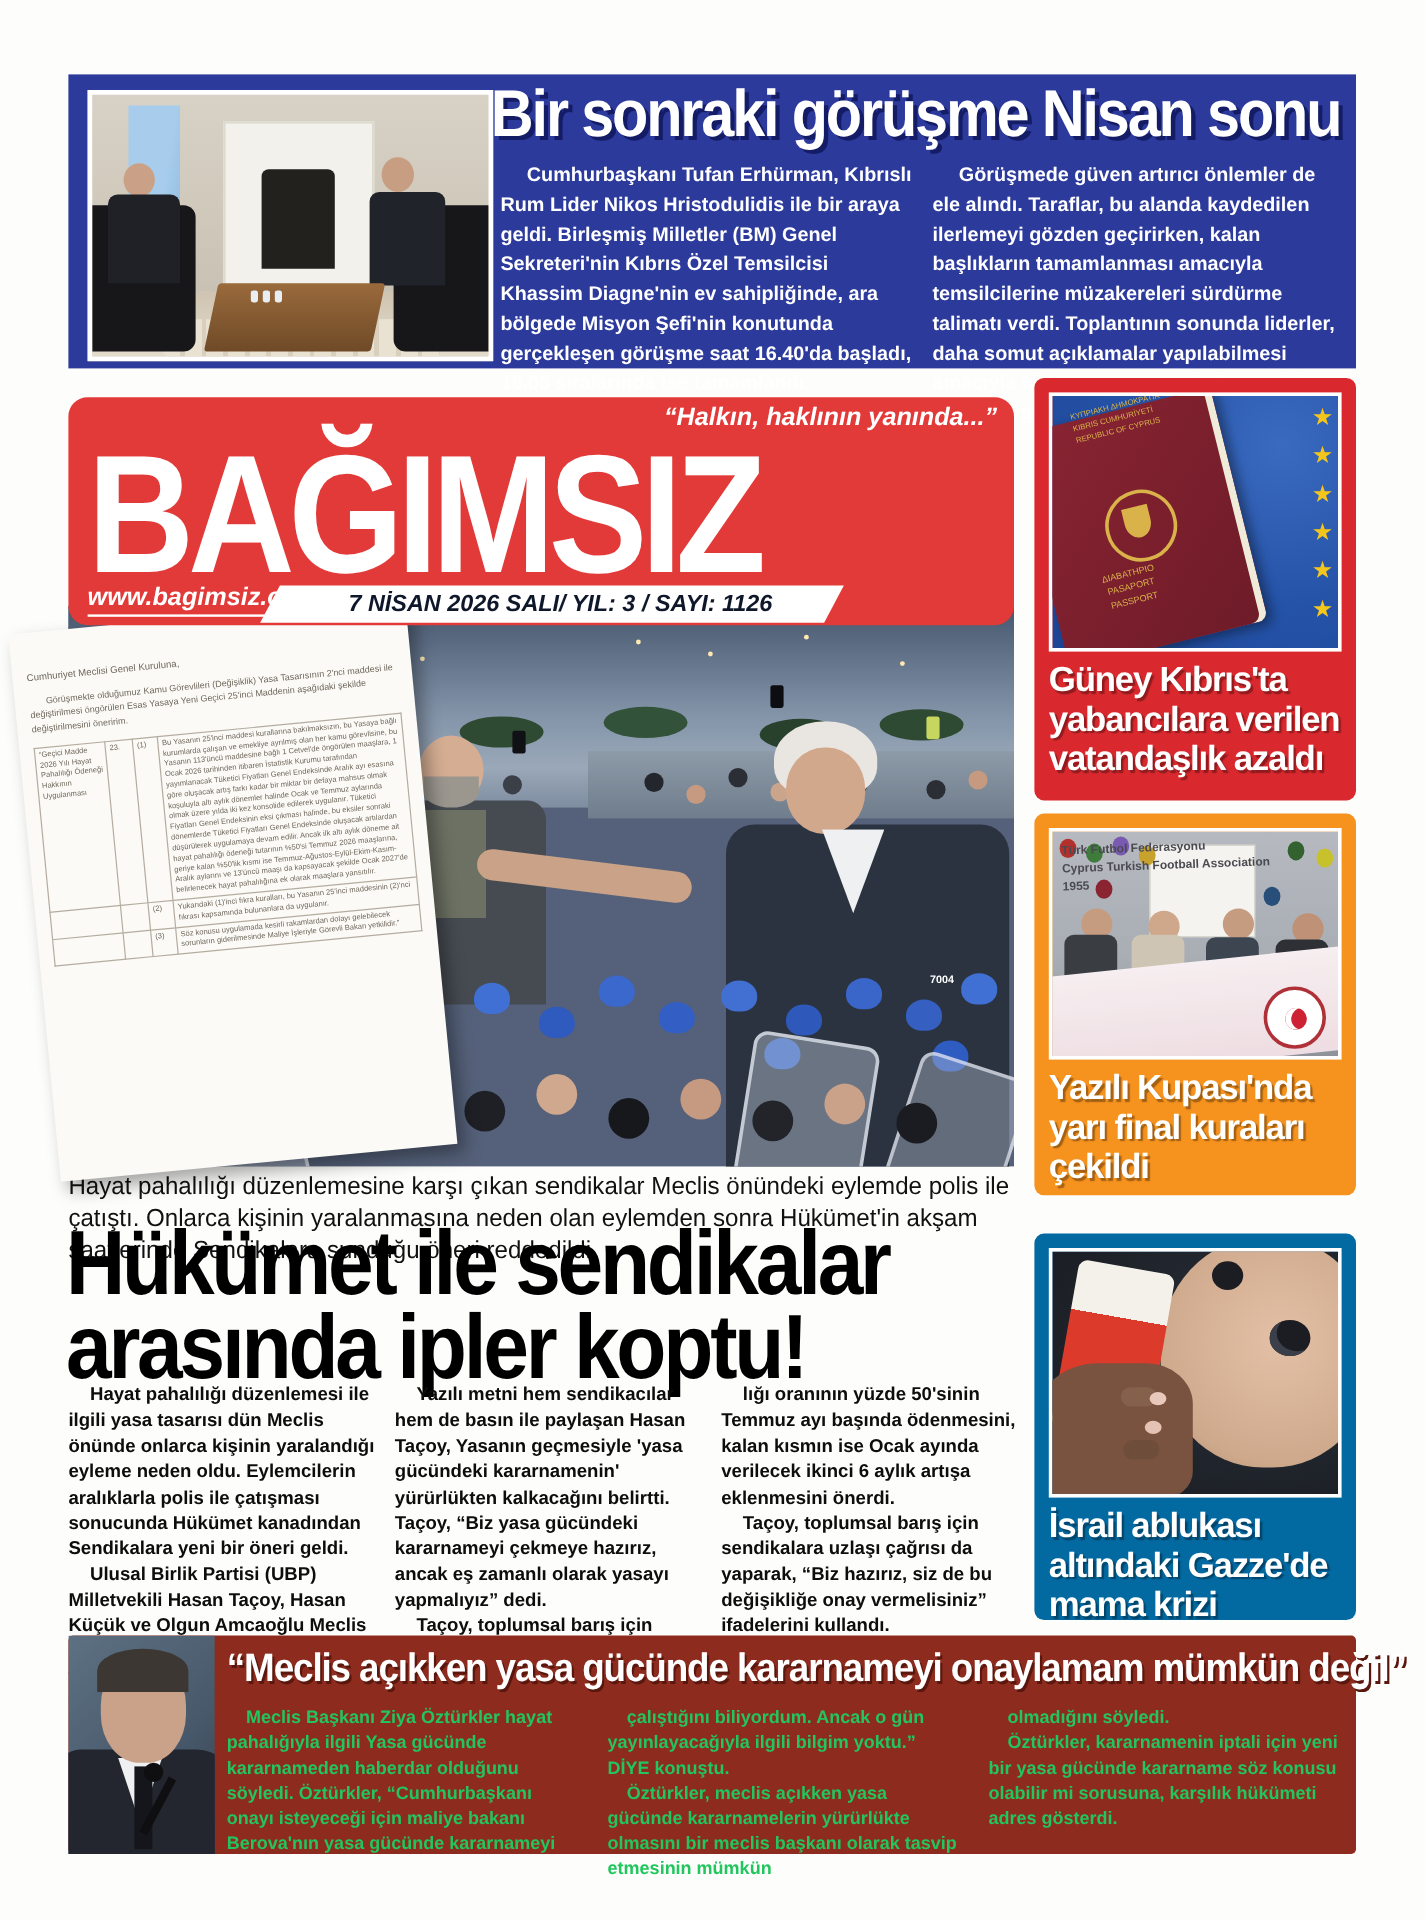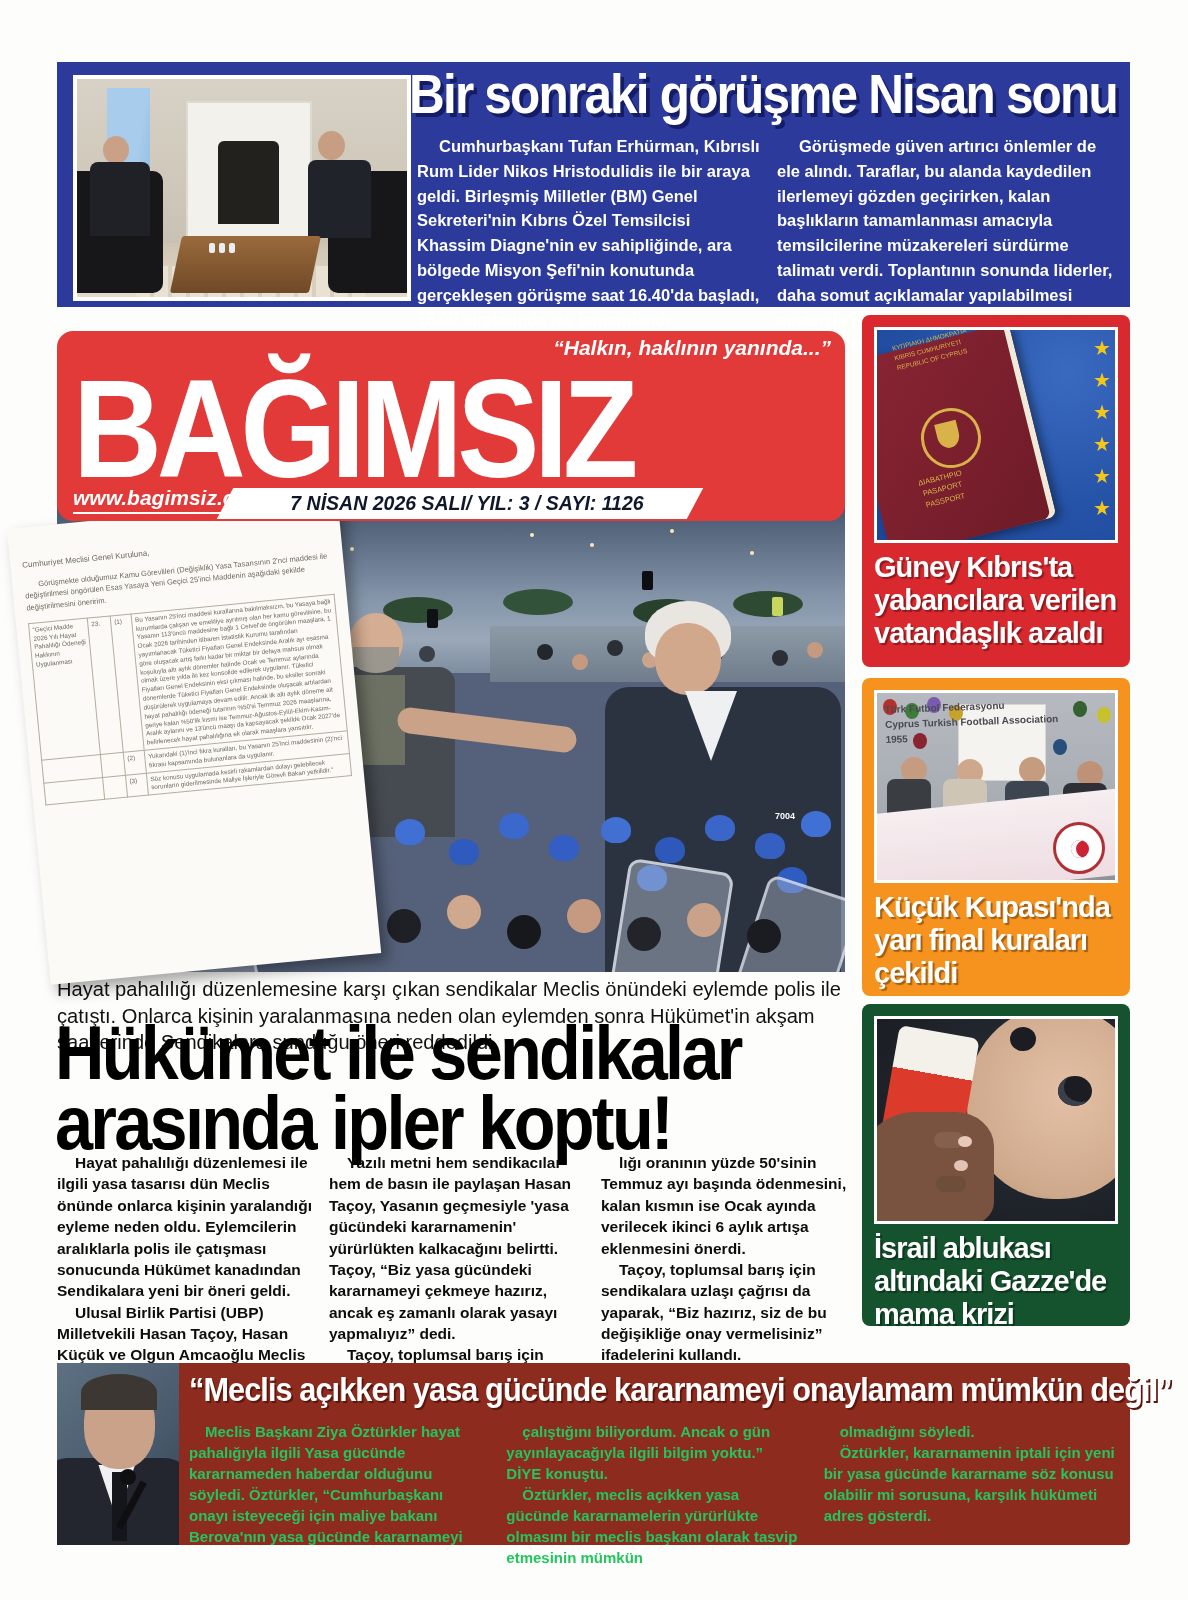--- a/index.html
+++ b/index.html
@@ -108,21 +108,21 @@
   .main-headline{left:55px;top:1018px;color:#000;font-weight:bold;font-size:76px;line-height:0.92;
     letter-spacing:-3px;transform:scaleX(0.9);transform-origin:left top;white-space:nowrap;}
   .main-cols{left:57px;top:1152px;width:800px;height:180px;display:flex;gap:16px;}
   .m-col{width:256px;font-size:15.5px;font-weight:bold;line-height:1.38;color:#0d0d0d;}
   .m-col p{text-indent:18px;}
 
   
   .card{width:268px;border-radius:8px;box-sizing:border-box;padding:12px;}
   .card-red{left:862px;top:315px;height:352px;background:#d9292e;}
   .card-orange{left:862px;top:678px;height:318px;background:#f6921e;}
-  .card-navy{left:862px;top:1004px;height:322px;background:#14532d;}
+  .card-navy{left:862px;top:1028px;height:322px;background:#0369a1;}
   .card-photo{position:relative;width:244px;border:3px solid #fff;box-sizing:border-box;overflow:hidden;}
   .card-headline{margin-top:8px;color:#fff;font-weight:bold;font-size:29px;line-height:1.13;
     letter-spacing:-1px;text-shadow:2px 2px 1px rgba(0,0,0,0.35);}
   
   .pp-bg{height:216px;background:radial-gradient(120% 140% at 80% 20%,#3a6ac0 0%,#2553a8 45%,#1c4292 100%);}
   .pp-stars{position:absolute;right:4px;top:2px;width:90px;height:210px;color:#f4c61c;font-size:20px;line-height:1.6;text-align:right;}
   .pp-book{position:absolute;left:-12px;top:10px;width:170px;height:200px;background:linear-gradient(135deg,#8a2433,#6e1b28);
     border-radius:8px;transform:rotate(-14deg);box-shadow:4px 4px 10px rgba(0,0,0,0.4),inset -6px 0 0 #f0ead8;}
   .pp-text-top{position:absolute;left:14px;top:14px;color:#d9b24a;font-size:6.5px;line-height:1.5;transform:rotate(-14deg);transform-origin:left top;white-space:pre-line;}
   .pp-emblem{position:absolute;left:44px;top:78px;width:54px;height:54px;border:3px solid #d9b24a;border-radius:50%;transform:rotate(-14deg);}
@@ -311,21 +311,21 @@
       <div class="fb-logos"></div>
       <div class="fb-men"></div>
       <div class="fb-men-bodies"></div>
       <div class="fb-banner"></div>
       <div class="fb-banner-text">Türk Futbol Federasyonu
 Cyprus Turkish Football Association
 1955</div>
       <div class="fb-logo-trnc"></div>
       <div class="fb-crescent"></div>
     </div>
-    <div class="card-headline">Küçük Kupası'nda yarı final kuraları çekildi</div>
+    <div class="card-headline">Yazılı Kupası'nda yarı final kuraları çekildi</div>
   </aside>
 
   <aside class="abs card card-navy">
     <div class="card-photo bb-bg">
       <div class="bb-face"></div>
       <div class="bb-eyeR"></div>
       <div class="bb-eyeL"></div>
       <div class="bb-pouch"></div>
       <div class="bb-hand"></div>
       <div class="bb-fingers"></div>

